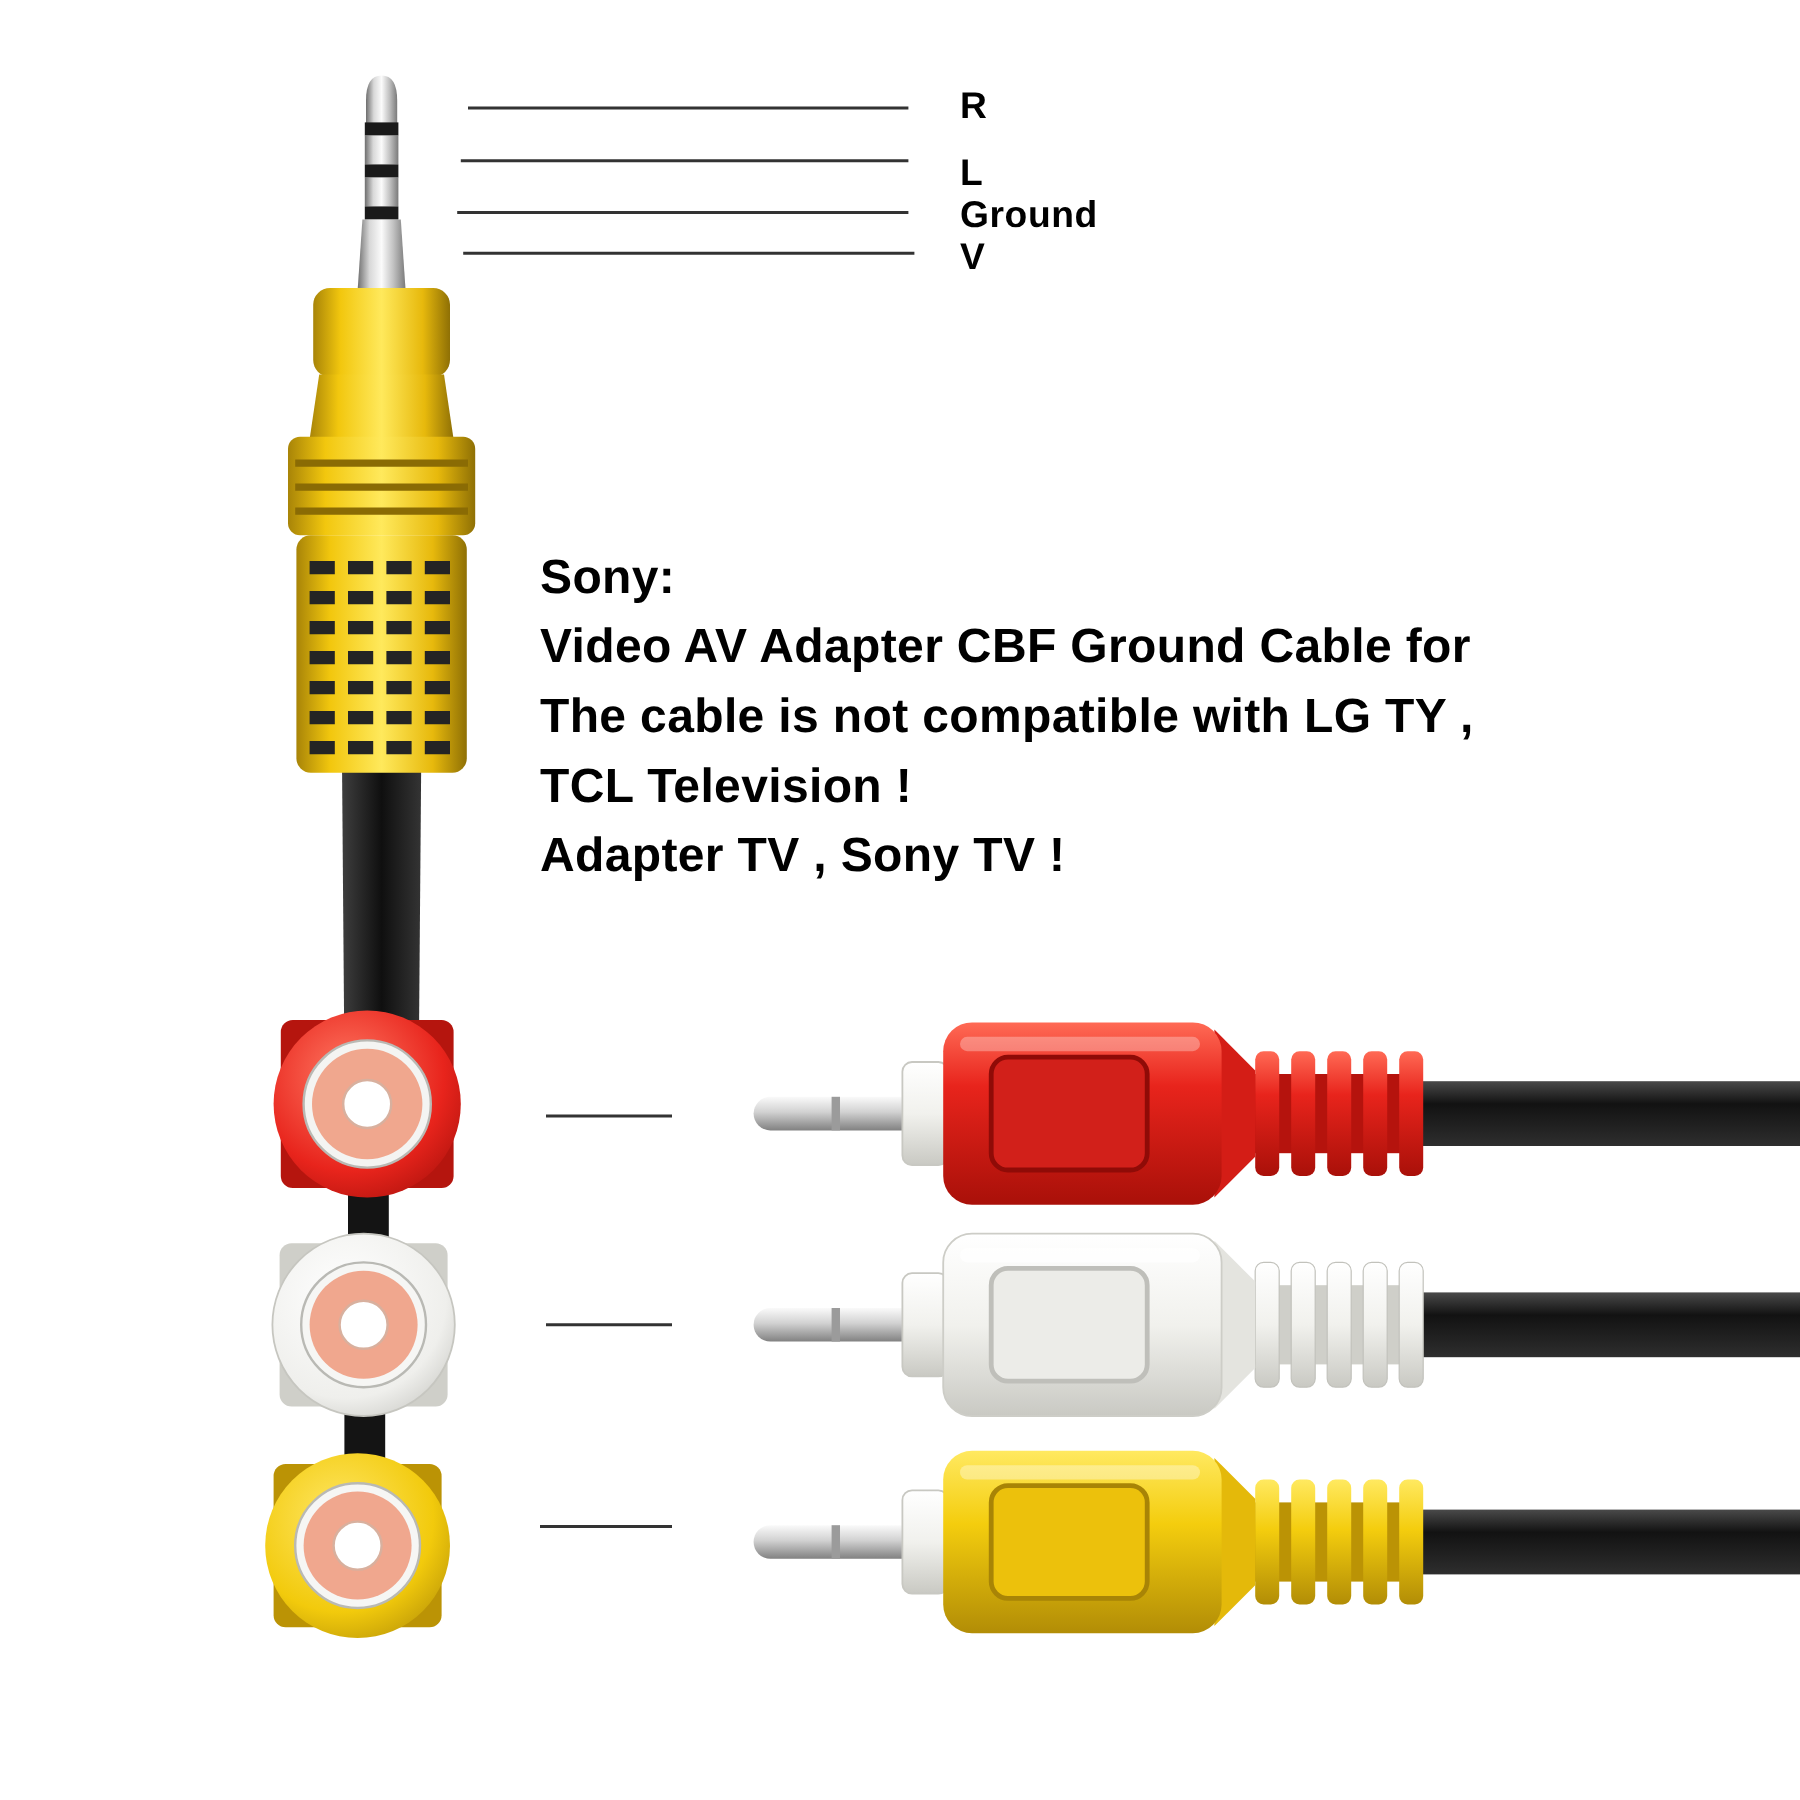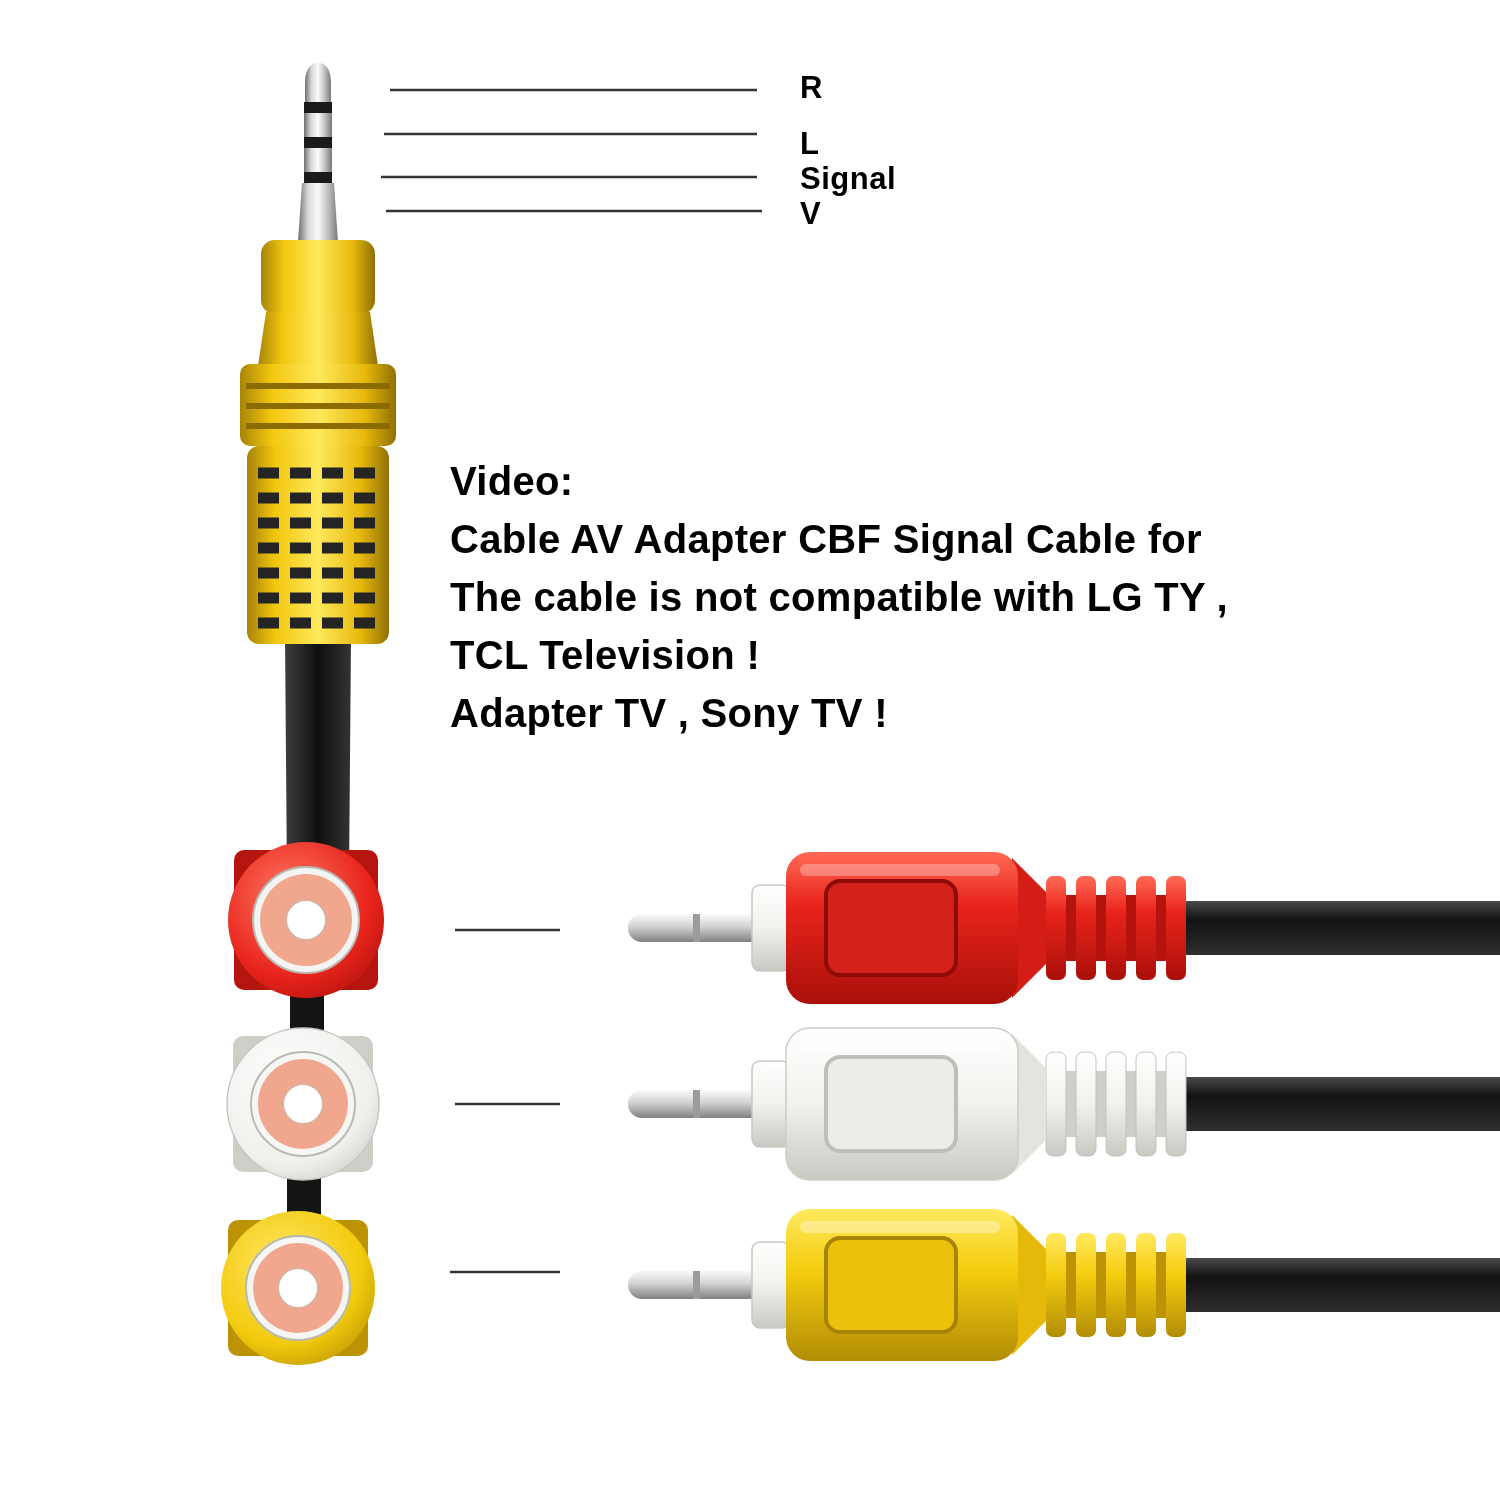--- a/index.html
+++ b/index.html
@@ -214,24 +214,24 @@
       <rect x="693" y="1271" width="7" height="28" fill="#9b9b9b"></rect>
       <rect x="752" y="1242" width="38" height="86" rx="8" fill="url(#whiteV)" stroke="#c8c8c2" stroke-width="1.5"></rect>
       <rect x="786" y="1209" width="232" height="152" rx="24" fill="url(#yellowV)"></rect>
       <rect x="826" y="1238" width="130" height="94" rx="14" fill="#ecc10c" stroke="#a88406" stroke-width="4"></rect>
       <rect x="800" y="1221" width="200" height="12" rx="6" fill="#ffffff" opacity="0.35"></rect>
     </g>
   </svg>
 
   <div class="pin-label" style="left:800px; top:70px;">R</div>
   <div class="pin-label" style="left:800px; top:126px;">L</div>
-  <div class="pin-label" style="left:800px; top:161px;">Signal</div>
+  <div class="pin-label" style="left:800px; top:161px;">Ground</div>
   <div class="pin-label" style="left:800px; top:196px;">V</div>
 
   <div class="note">
-    <div>Video:</div>
-    <div>Cable AV Adapter CBF Signal Cable for</div>
+    <div>Sony:</div>
+    <div>Video AV Adapter CBF Ground Cable for</div>
     <div>The cable is not compatible with LG TY ,</div>
     <div>TCL Television !</div>
     <div>Adapter TV , Sony TV !</div>
   </div>
 
 </div>
 
 </body></html>

